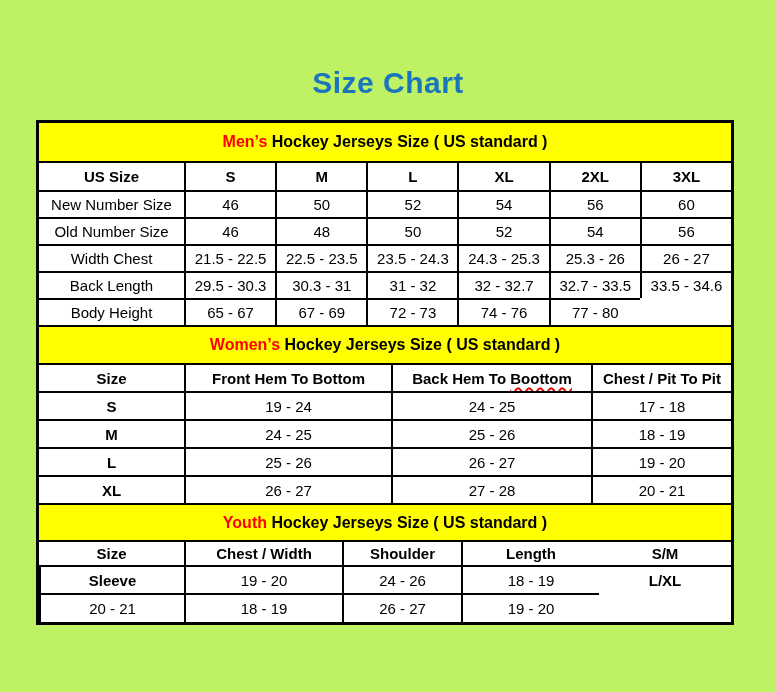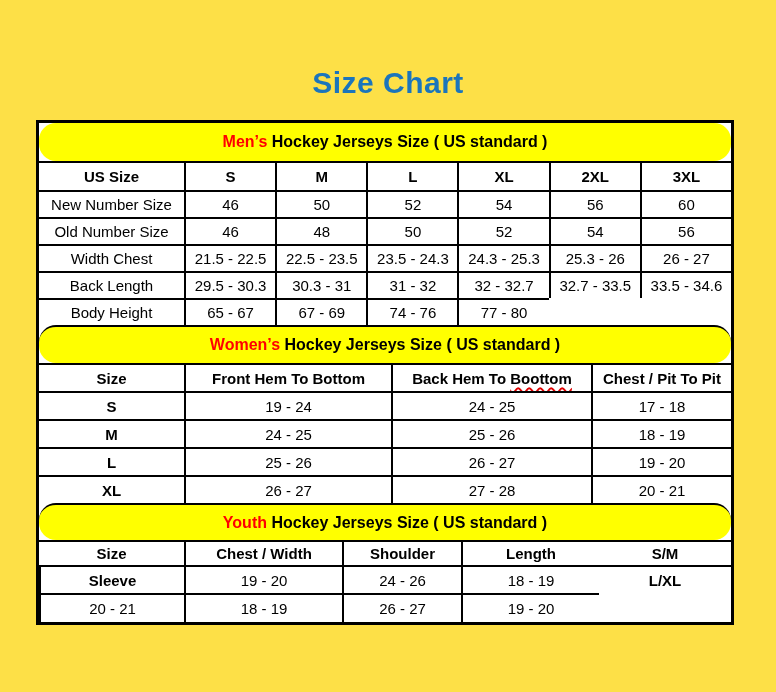--- a/index.html
+++ b/index.html
@@ -1,21 +1,21 @@
 <!DOCTYPE html>
 <html><head>
 <meta charset="utf-8">
 <style>
   * { margin: 0; padding: 0; box-sizing: border-box; }
   html, body { background: #ffffff; }
   .page {
     position: relative;
     width: 776px;
     height: 692px;
-    background: #fde047;
+    background: #bef264;
     font-family: "Liberation Sans", sans-serif;
     color: #000000;
     overflow: hidden;
   }
   .title {
     position: absolute;
     top: 66px;
     left: 0;
     width: 100%;
     text-align: center;
@@ -47,21 +47,20 @@
     overflow: hidden;
   }
   .c0 { border-left: none; }
   .banner {
     grid-column: 1 / -1;
     border-left: none;
     border-top: 2px solid #000000;
     background: #FFFF00;
     font-weight: bold;
     font-size: 16px;
-    border-radius: 17px;
   }
   .sec-mens .banner { border-top: none; }
   .hl { color: #FF0000; }
   .head { font-weight: bold; }
   .rowlabel-bold { font-weight: bold; }
   .squiggle {
     text-decoration: underline;
     text-decoration-style: wavy;
     text-decoration-color: #E00000;
     text-decoration-thickness: 2px;
@@ -119,20 +118,21 @@
       <div class="cell">29.5 - 30.3</div>
       <div class="cell">30.3 - 31</div>
       <div class="cell">31 - 32</div>
       <div class="cell">32 - 32.7</div>
       <div class="cell">32.7 - 33.5</div>
       <div class="cell">33.5 - 34.6</div>
 
       <div class="cell c0">Body Height</div>
       <div class="cell">65 - 67</div>
       <div class="cell">67 - 69</div>
+      <div class="cell">72 - 73</div>
       <div class="cell">74 - 76</div>
       <div class="cell">77 - 80</div>
     </div>
 
     <div class="section sec-womens">
       <div class="cell banner">
         <span class="hl">Women’s</span>&nbsp;<span>Hockey Jerseys Size ( US standard )</span>
       </div>
 
       <div class="cell head c0">Size</div>

